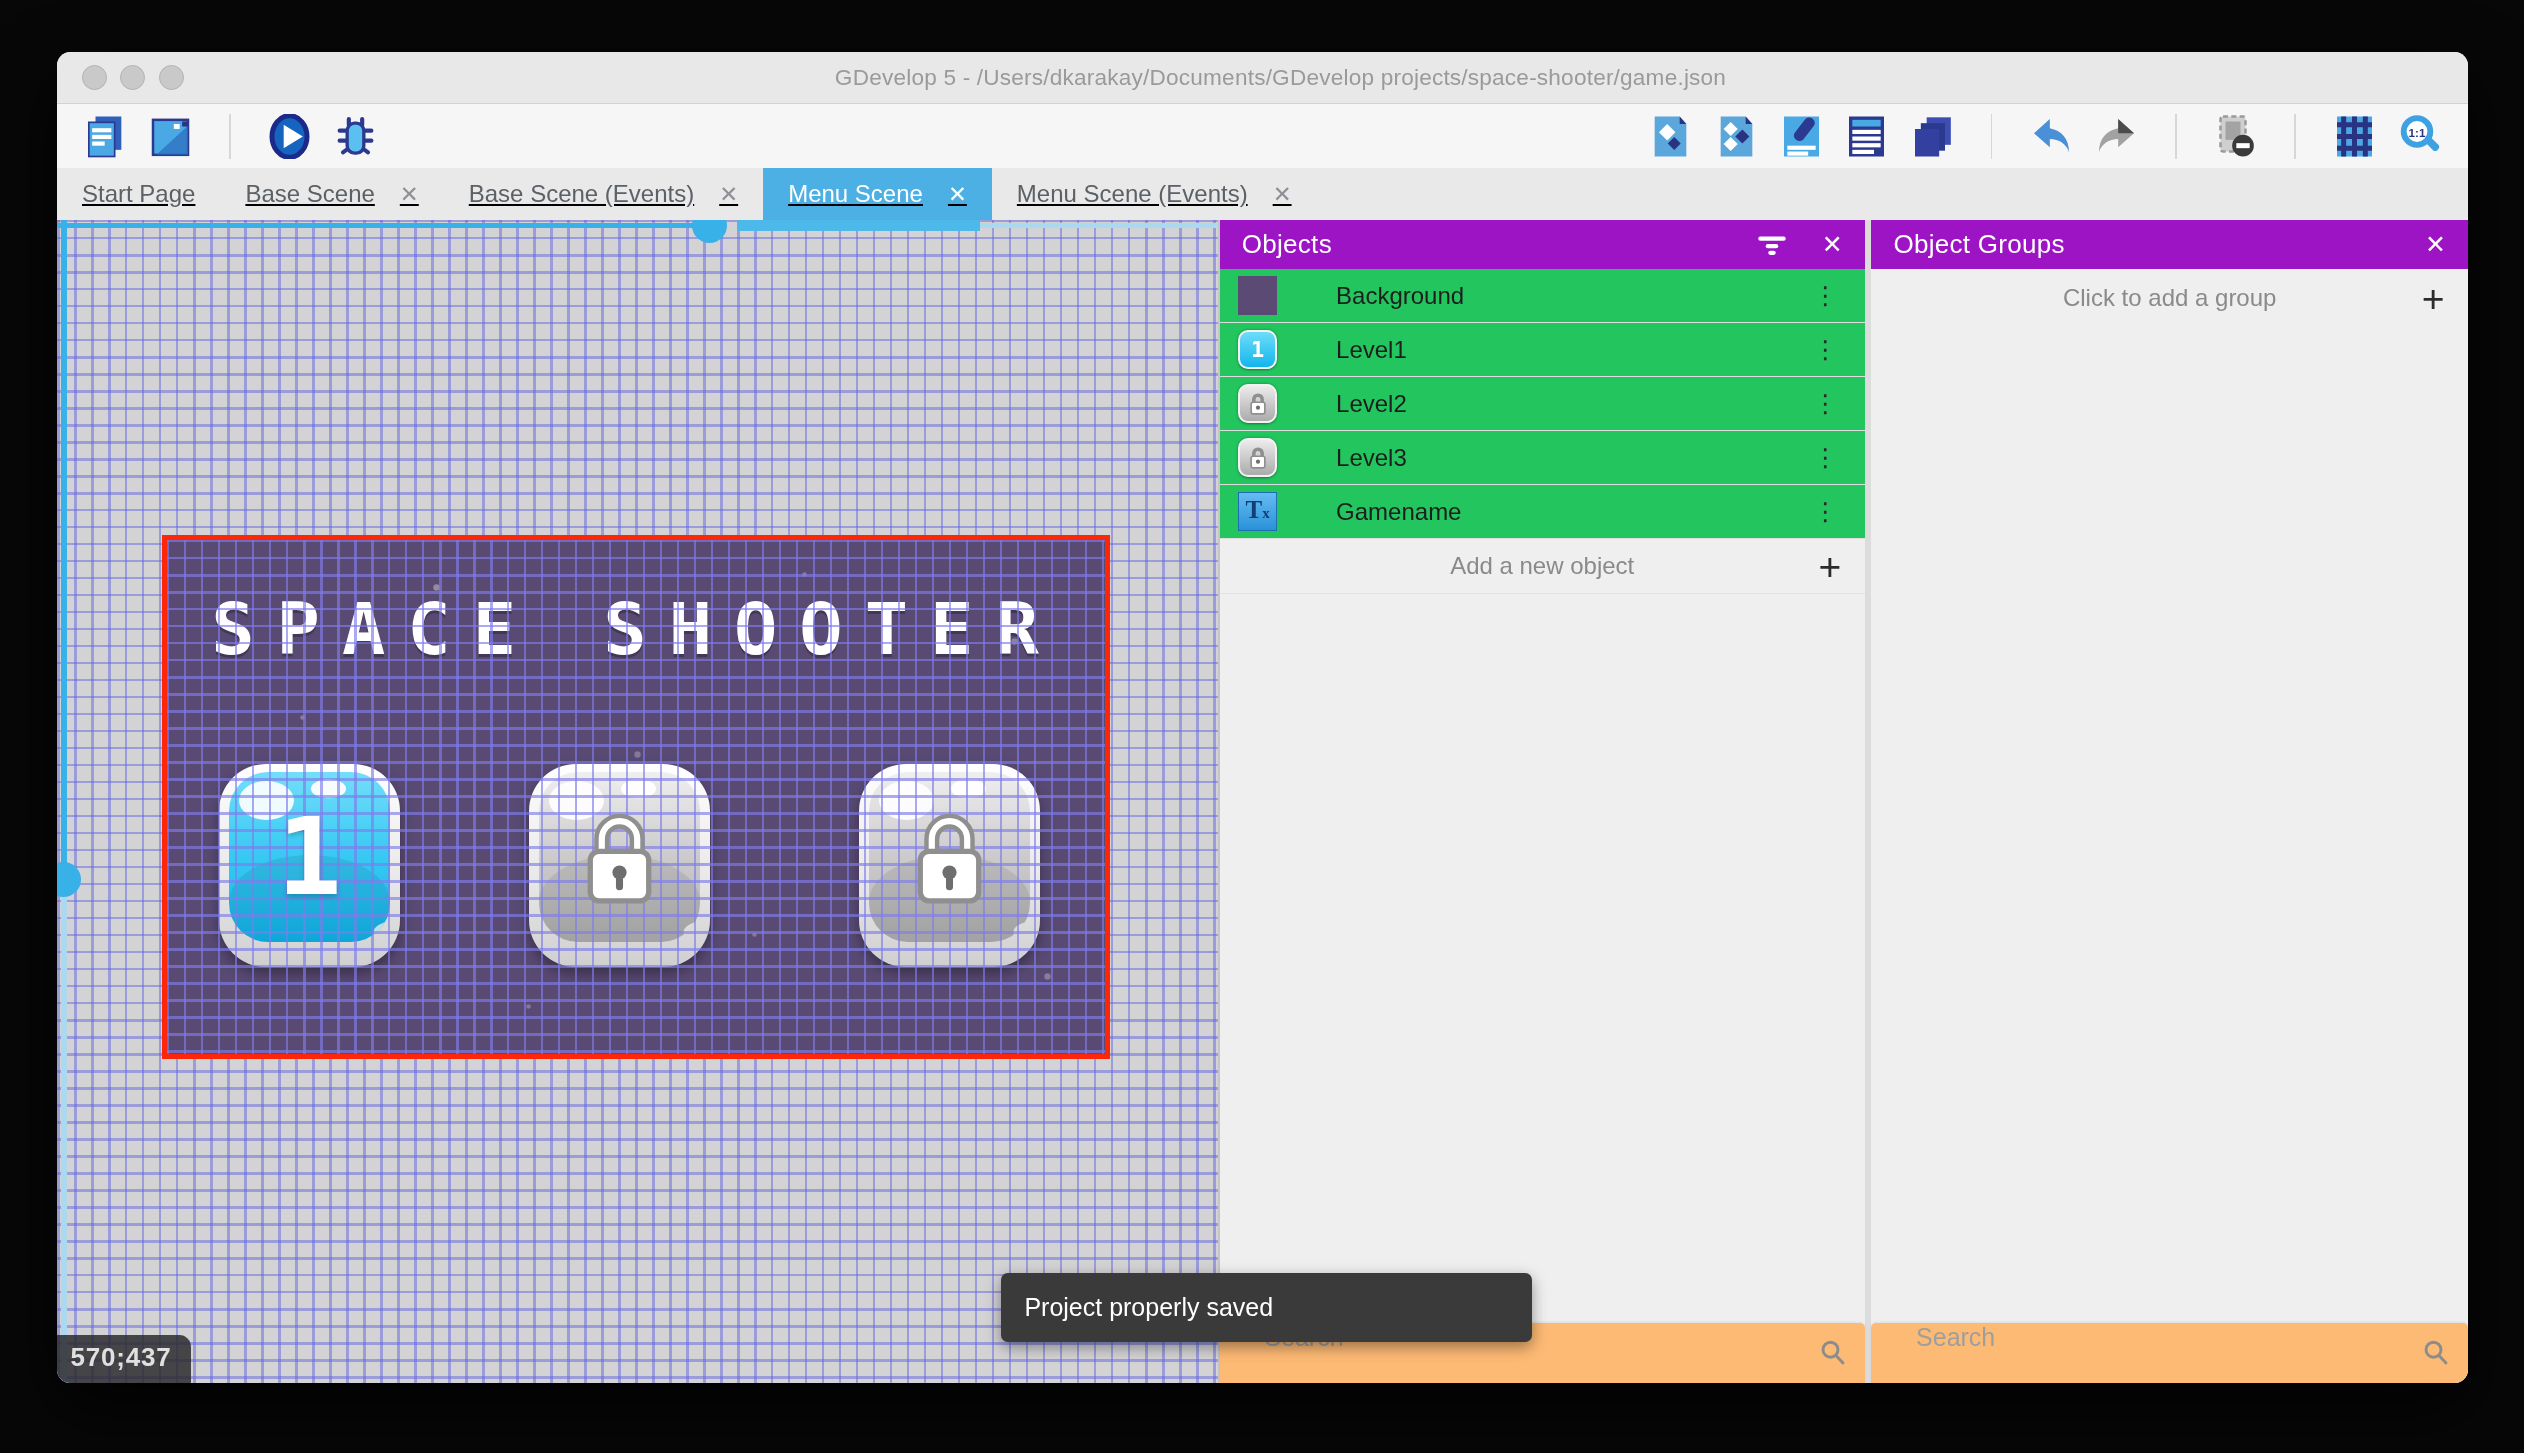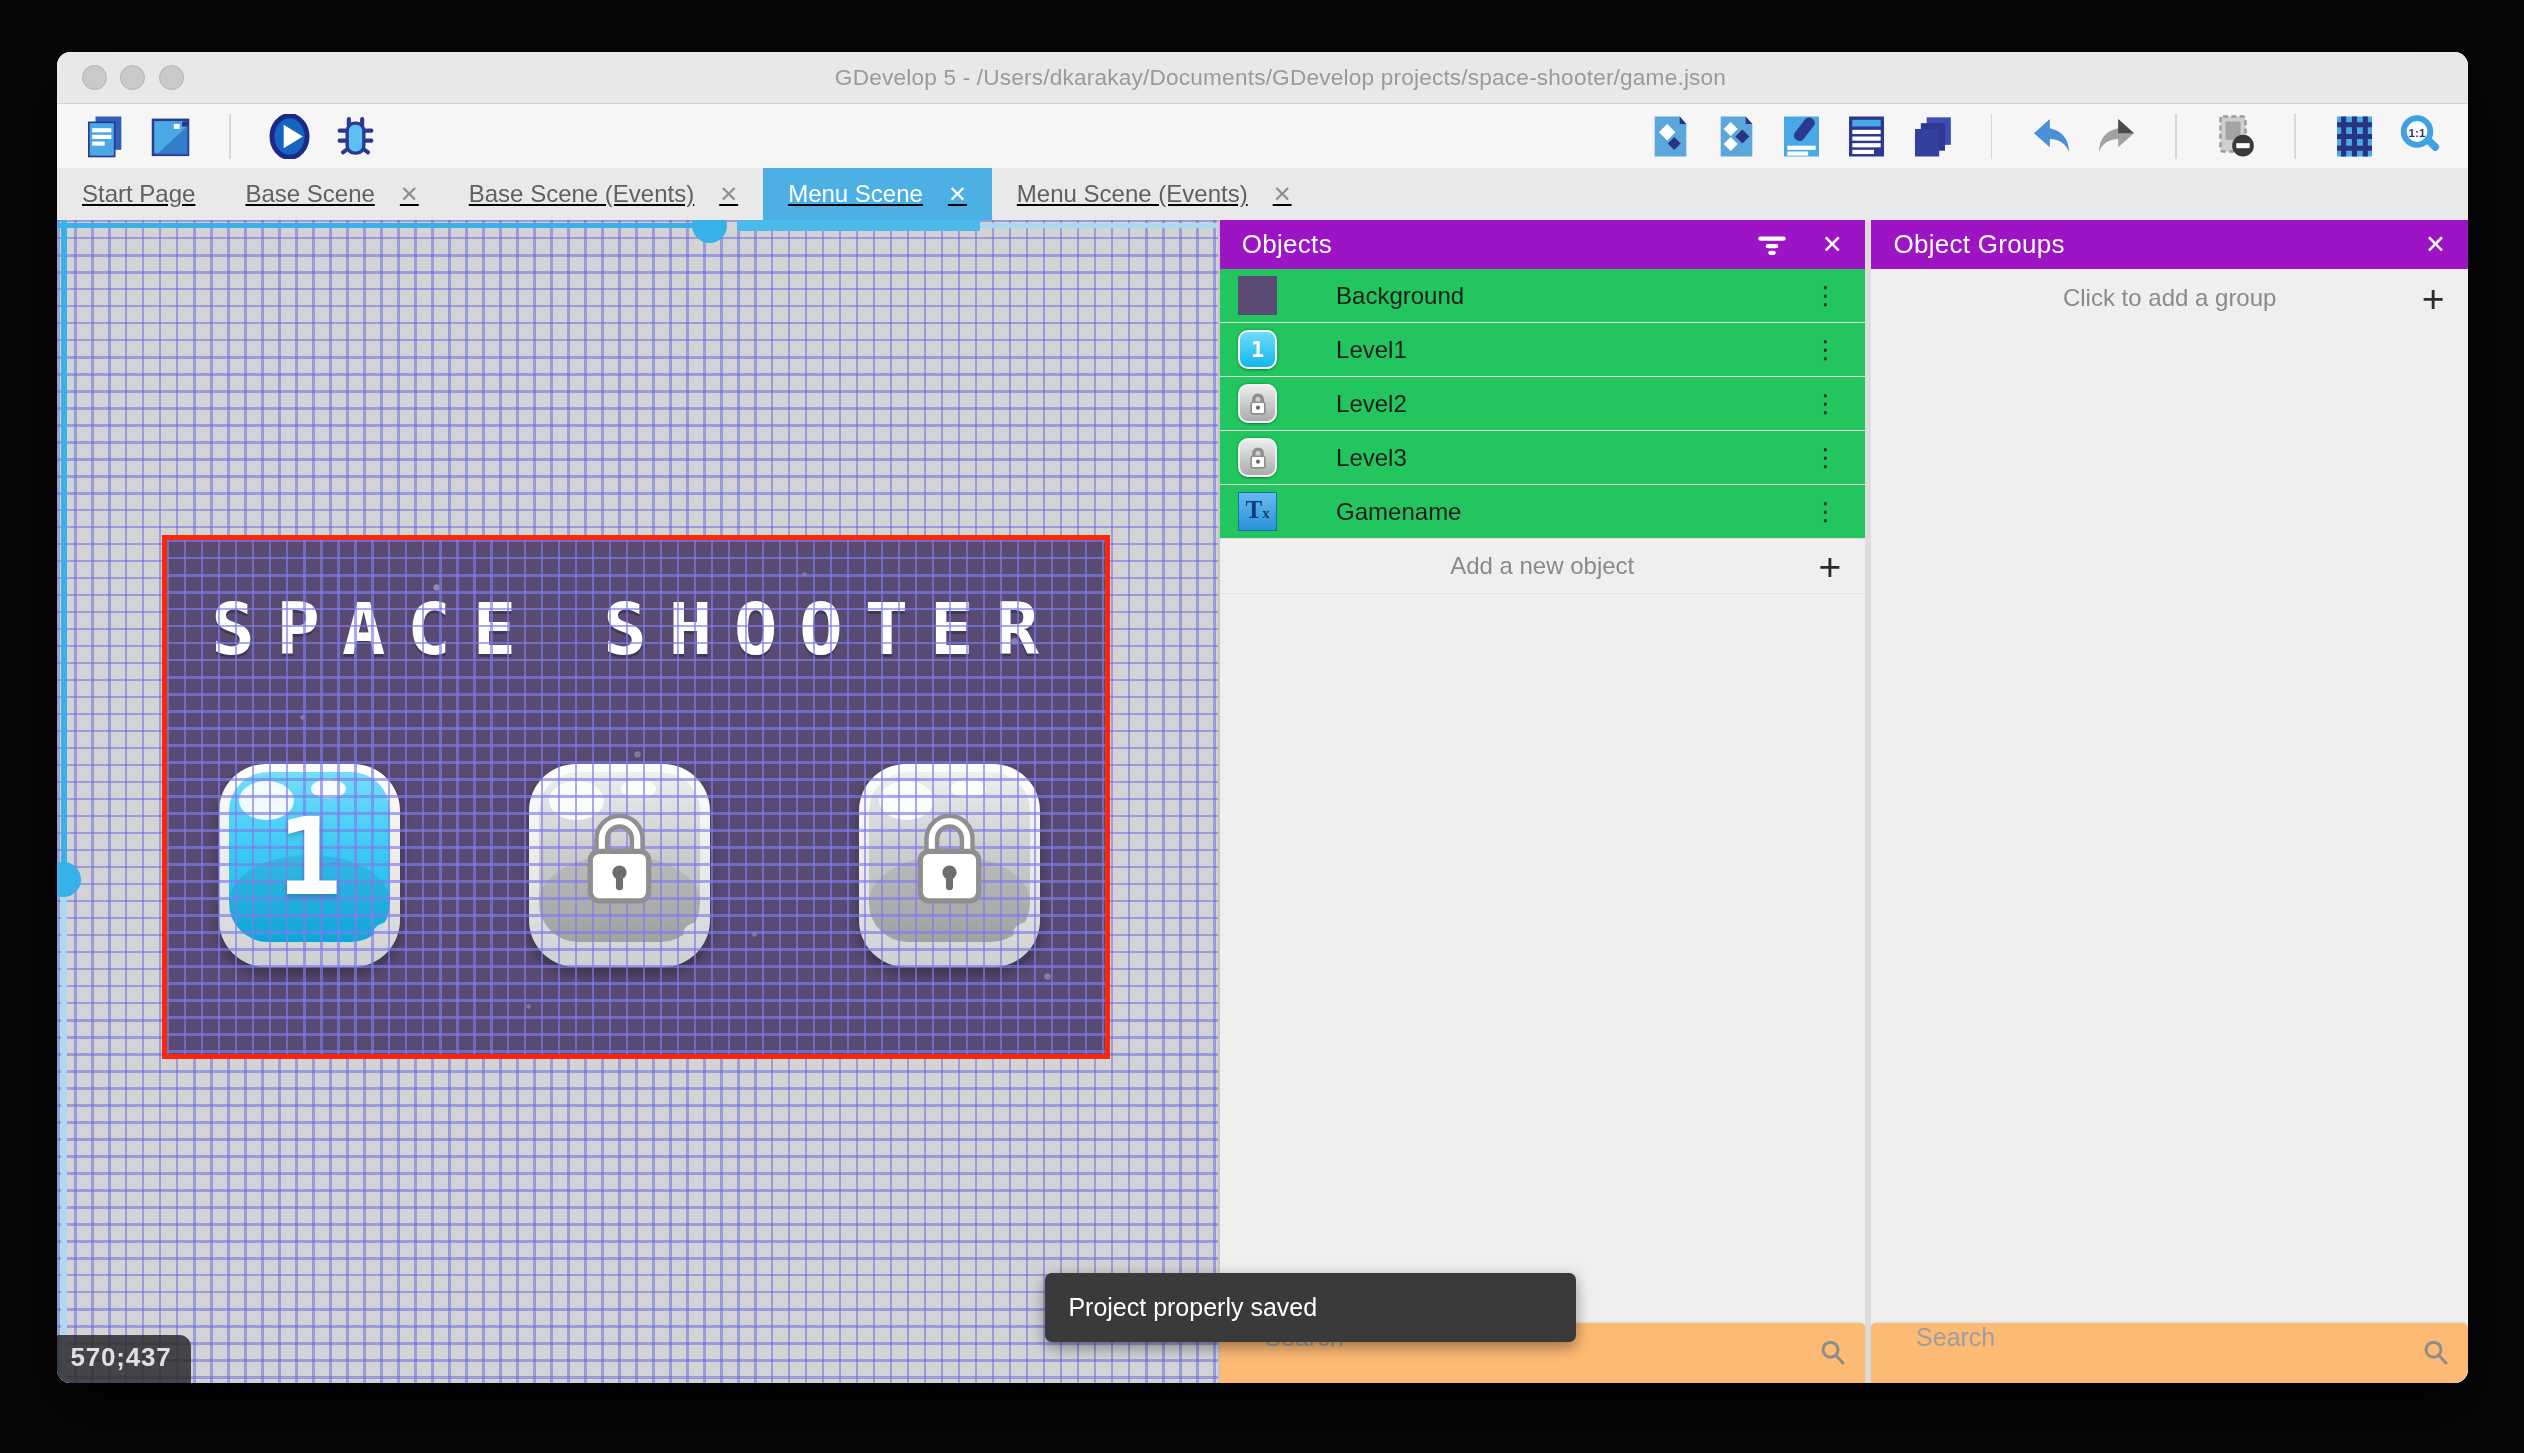--- a/index.html
+++ b/index.html
@@ -181,21 +181,21 @@
     border:none; outline:none; background:transparent; flex:1;
     font-size:25px; color:#333; padding:0 59px 0 16.7px; font-family:"Liberation Sans",sans-serif;
   }
   .search-input::placeholder { color:#9e9e9e; }
   .search-icon { position:absolute; right:16.7px; top:15px; }
 
   
   .toast {
     position:absolute; left:944px; top:1221px; width:531px; height:69px;
     background:#3a3a3a; border-radius:6.7px; display:flex; align-items:center;
-    padding:0 23.4px; z-index:60; box-shadow:0 5px 15px rgba(0,0,0,.4);margin-left:44px;
+    padding:0 23.4px; z-index:60; box-shadow:0 5px 15px rgba(0,0,0,.4);
   }
   .toast-text { color:#ffffff; font-size:25px; }
 </style>
 </head>
 <body>
 
 <div class="window">
 
   <div class="titlebar">
     <div class="traffic">

